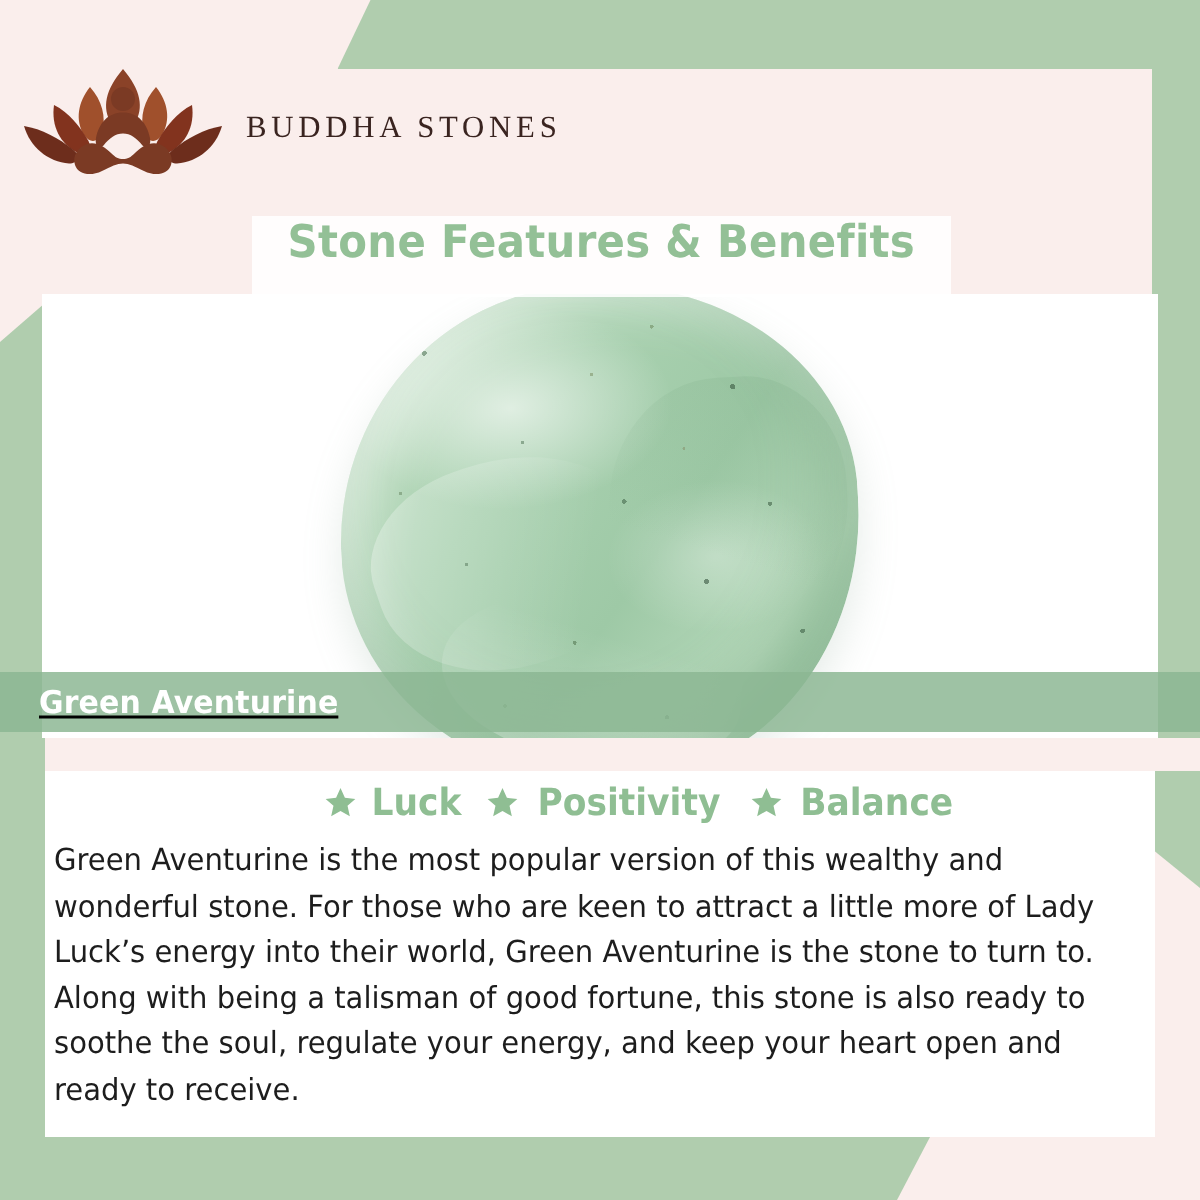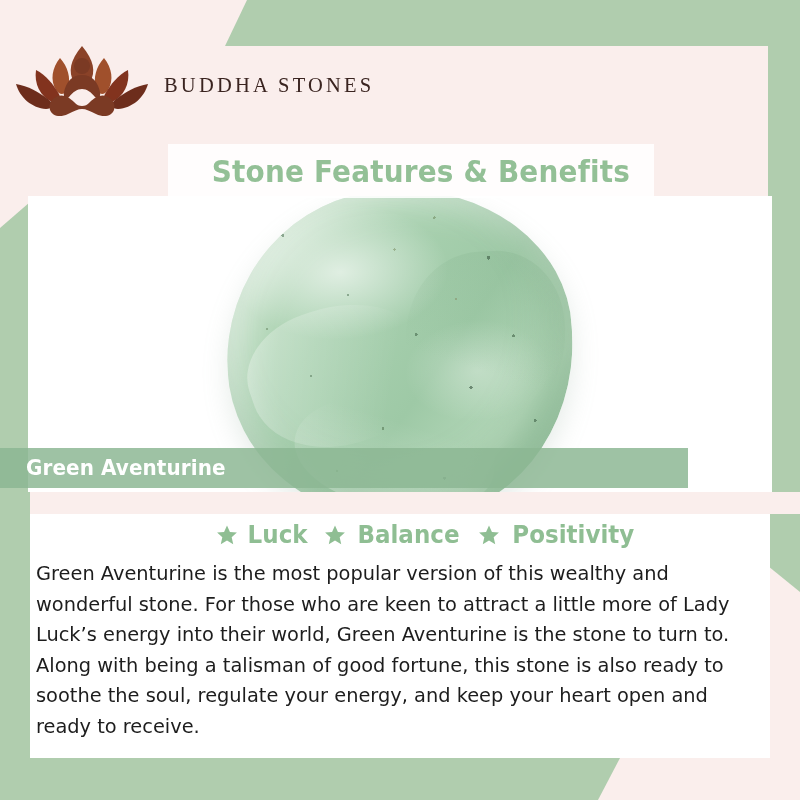--- a/index.html
+++ b/index.html
@@ -101,34 +101,34 @@
       radial-gradient(1.1px 1.1px at 12% 40%, #6b8a66 99%, transparent),
       radial-gradient(1.6px 1.6px at 88% 72%, #395b41 99%, transparent),
       radial-gradient(1.2px 1.2px at 50% 18%, #7d9166 99%, transparent),
       radial-gradient(1.0px 1.0px at 67% 34%, #88906a 99%, transparent);
   }
 
   
   .title-banner{
     position:absolute;left:168px;top:144px;width:466px;height:54px;
     background:rgba(255,255,255,.88);
-    display:flex;align-items:center;justify-content:center;z-index:5;padding-left:20px;
+    display:flex;justify-content:center;z-index:5;
   }
   .title-text{
     font-family:"DejaVu Sans", sans-serif;
     font-weight:700;font-size:30px;letter-spacing:.2px;
     color:#93c096;white-space:nowrap;
     transform:scaleX(.93);
   }
 
   
   .name-bar{
-    position:absolute;left:0;top:448px;width:688px;height:40px;
+    position:absolute;left:0;top:448px;width:800px;height:40px;
     background:rgba(140,182,146,.84);
-    display:flex;align-items:center;z-index:6;
+    display:flex;align-items:center;z-index:6;text-decoration:underline;
   }
   .name-text{
     margin-left:26px;color:#ffffff;font-weight:700;font-size:21px;
     font-family:"DejaVu Sans", sans-serif;letter-spacing:.1px;
     transform:scaleX(.95);transform-origin:left center;
   }
 
   
   .content{
     position:absolute;left:30px;top:492px;width:740px;height:266px;
@@ -215,25 +215,25 @@
     <div class="benefit">
       <svg class="star" viewBox="0 0 24 24" aria-hidden="true">
         <polygon points="12,1.5 15.2,8.6 22.8,9.4 17.1,14.4 18.8,22 12,18.1 5.2,22 6.9,14.4 1.2,9.4 8.8,8.6" fill="#8fbe93"></polygon>
       </svg>
       <span class="benefit-label">Luck</span>
     </div>
     <div class="benefit">
       <svg class="star" viewBox="0 0 24 24" aria-hidden="true">
         <polygon points="12,1.5 15.2,8.6 22.8,9.4 17.1,14.4 18.8,22 12,18.1 5.2,22 6.9,14.4 1.2,9.4 8.8,8.6" fill="#8fbe93"></polygon>
       </svg>
-      <span class="benefit-label">Balance</span>
+      <span class="benefit-label">Positivity</span>
     </div>
     <div class="benefit">
       <svg class="star" viewBox="0 0 24 24" aria-hidden="true">
         <polygon points="12,1.5 15.2,8.6 22.8,9.4 17.1,14.4 18.8,22 12,18.1 5.2,22 6.9,14.4 1.2,9.4 8.8,8.6" fill="#8fbe93"></polygon>
       </svg>
-      <span class="benefit-label">Positivity</span>
+      <span class="benefit-label">Balance</span>
     </div>
   </div>
 
   <div class="body-text">Green Aventurine is the most popular version of this wealthy and wonderful stone. For those who are keen to attract a little more of Lady Luck’s energy into their world, Green Aventurine is the stone to turn to. Along with being a talisman of good fortune, this stone is also ready to soothe the soul, regulate your energy, and keep your heart open and ready to receive.</div>
 
 </div>
 
 </body></html>

